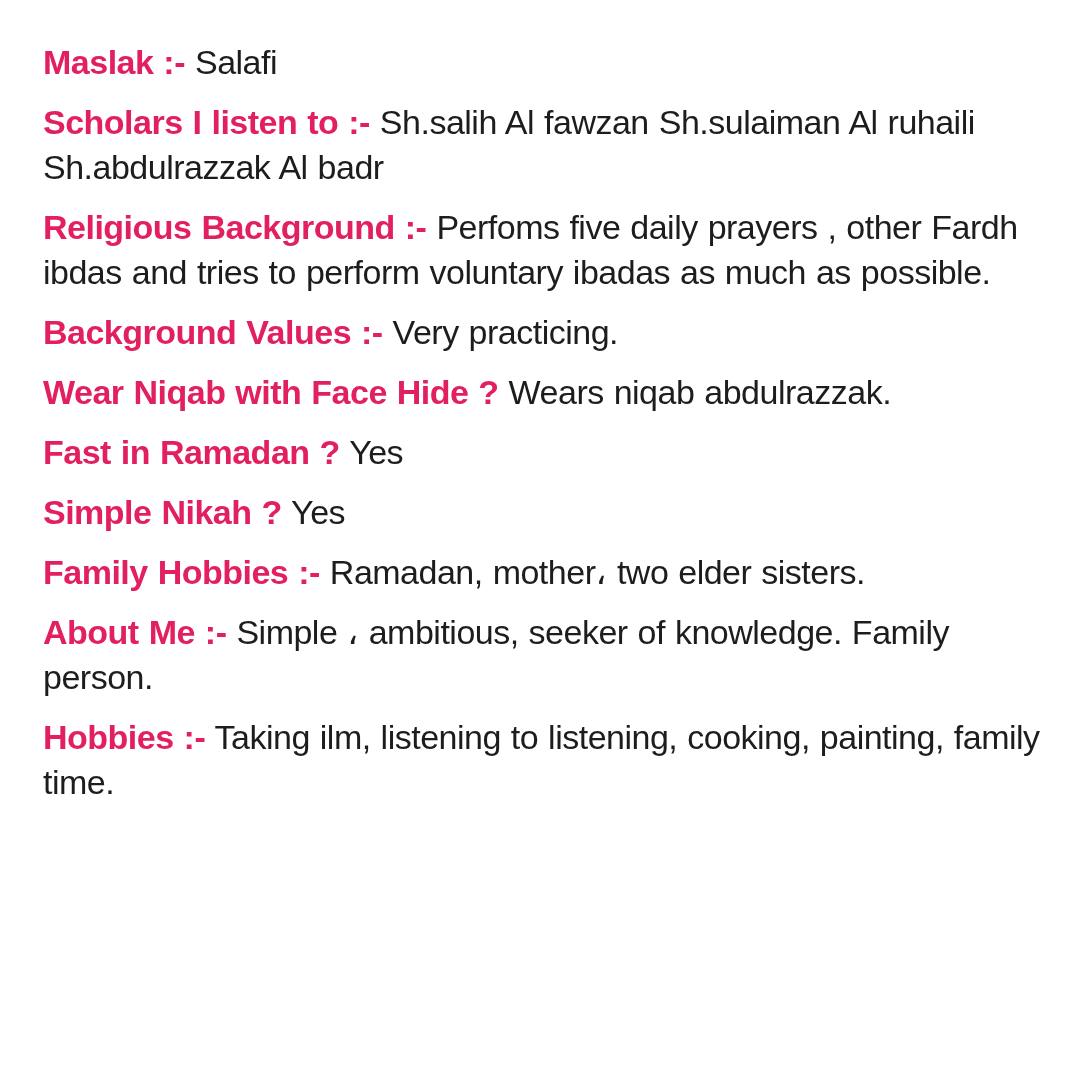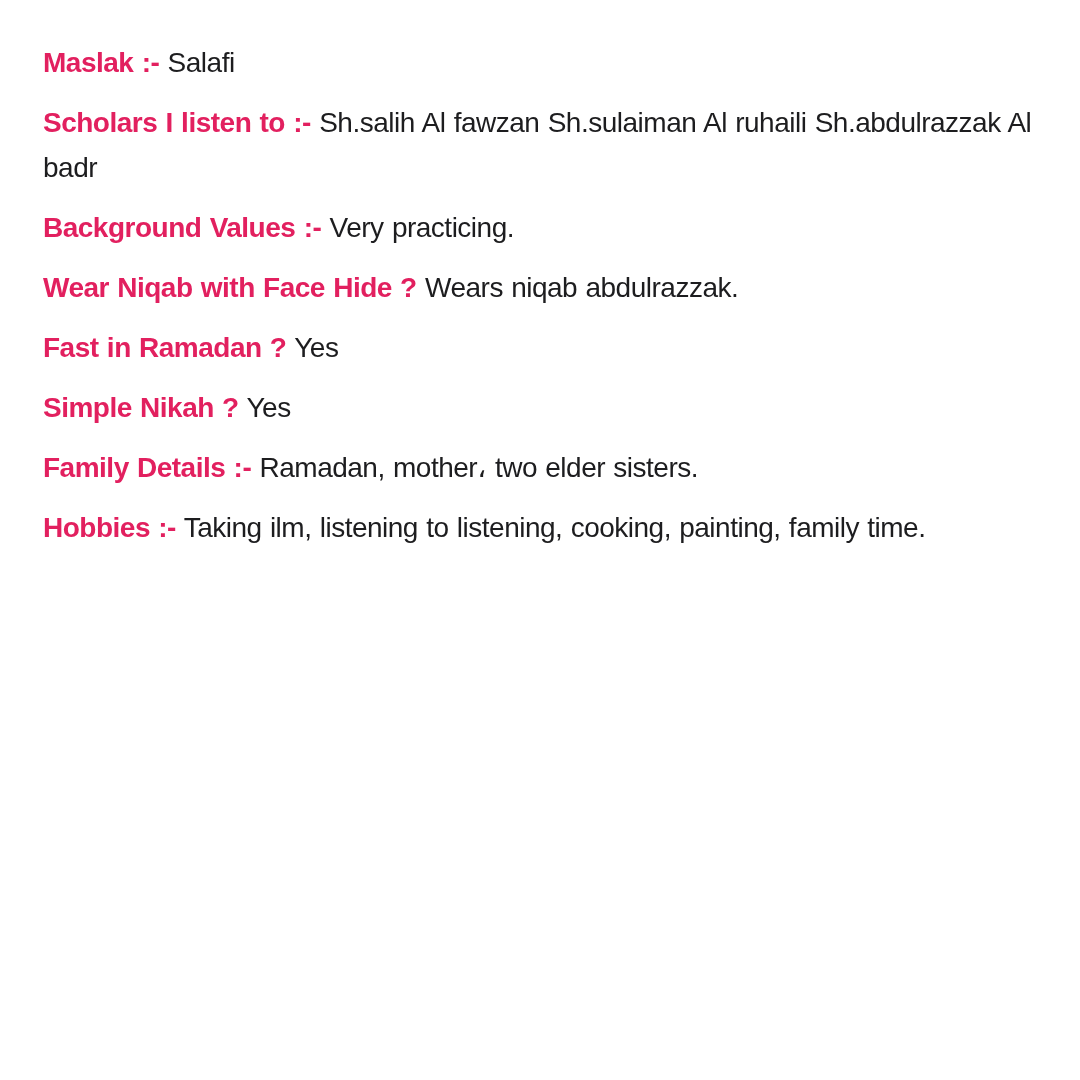--- a/index.html
+++ b/index.html
@@ -15,21 +15,21 @@
   }
   main.profile-card {
     box-sizing: border-box;
     width: 1080px;
     height: 1080px;
     padding: 40px 25px 0 43px;
     background: var(--page-bg, #ffffff);
   }
   p.field {
     margin: 0 0 15px 0;
-    font-size: 28px;
+    font-size: 34px;
     line-height: 45px;
     letter-spacing: -0.5px;
     color: var(--text-color, #1d1d1f);
     word-spacing: 1px;
   }
   p.field .label {
     color: var(--accent, #e2205f);
     font-weight: bold;
   }
   p.field .value {
@@ -39,29 +39,31 @@
 </style>
 </head>
 <body>
 
 <main class="profile-card">
   <div id="fields-container">
   <p class="field"><span class="label">Maslak :-</span><span> </span><span class="value">Salafi</span></p>
 
   <p class="field"><span class="label">Scholars I listen to :-</span><span> </span><span class="value">Sh.salih Al fawzan Sh.sulaiman Al ruhaili Sh.abdulrazzak Al badr</span></p>
 
+  <p class="field"><span class="label">Religious Background :-</span><span> </span><span class="value">Perfoms five daily prayers , other Fardh ibdas and tries to perform voluntary ibadas as much as possible.</span></p>
 
   <p class="field"><span class="label">Background Values :-</span><span> </span><span class="value">Very practicing.</span></p>
 
   <p class="field"><span class="label">Wear Niqab with Face Hide ?</span><span> </span><span class="value">Wears niqab abdulrazzak.</span></p>
 
 
   <p class="field"><span class="label">Fast in Ramadan ?</span><span> </span><span class="value">Yes</span></p>
 
   <p class="field"><span class="label">Simple Nikah ?</span><span> </span><span class="value">Yes</span></p>
 
 
-  <p class="field"><span class="label">Family Details :-</span><span> </span><span class="value">Ramadan, mother، two elder sisters.</span></p>
+  <p class="field"><span class="label">Family Hobbies :-</span><span> </span><span class="value">Ramadan, mother، two elder sisters.</span></p>
 
+  <p class="field"><span class="label">About Me :-</span><span> </span><span class="value">Simple ، ambitious, seeker of knowledge. Family person.</span></p>
 
   <p class="field"><span class="label">Hobbies :-</span><span> </span><span class="value">Taking ilm, listening to listening, cooking, painting, family time.</span></p>
 </div>
 </main>
 
 </body></html>

